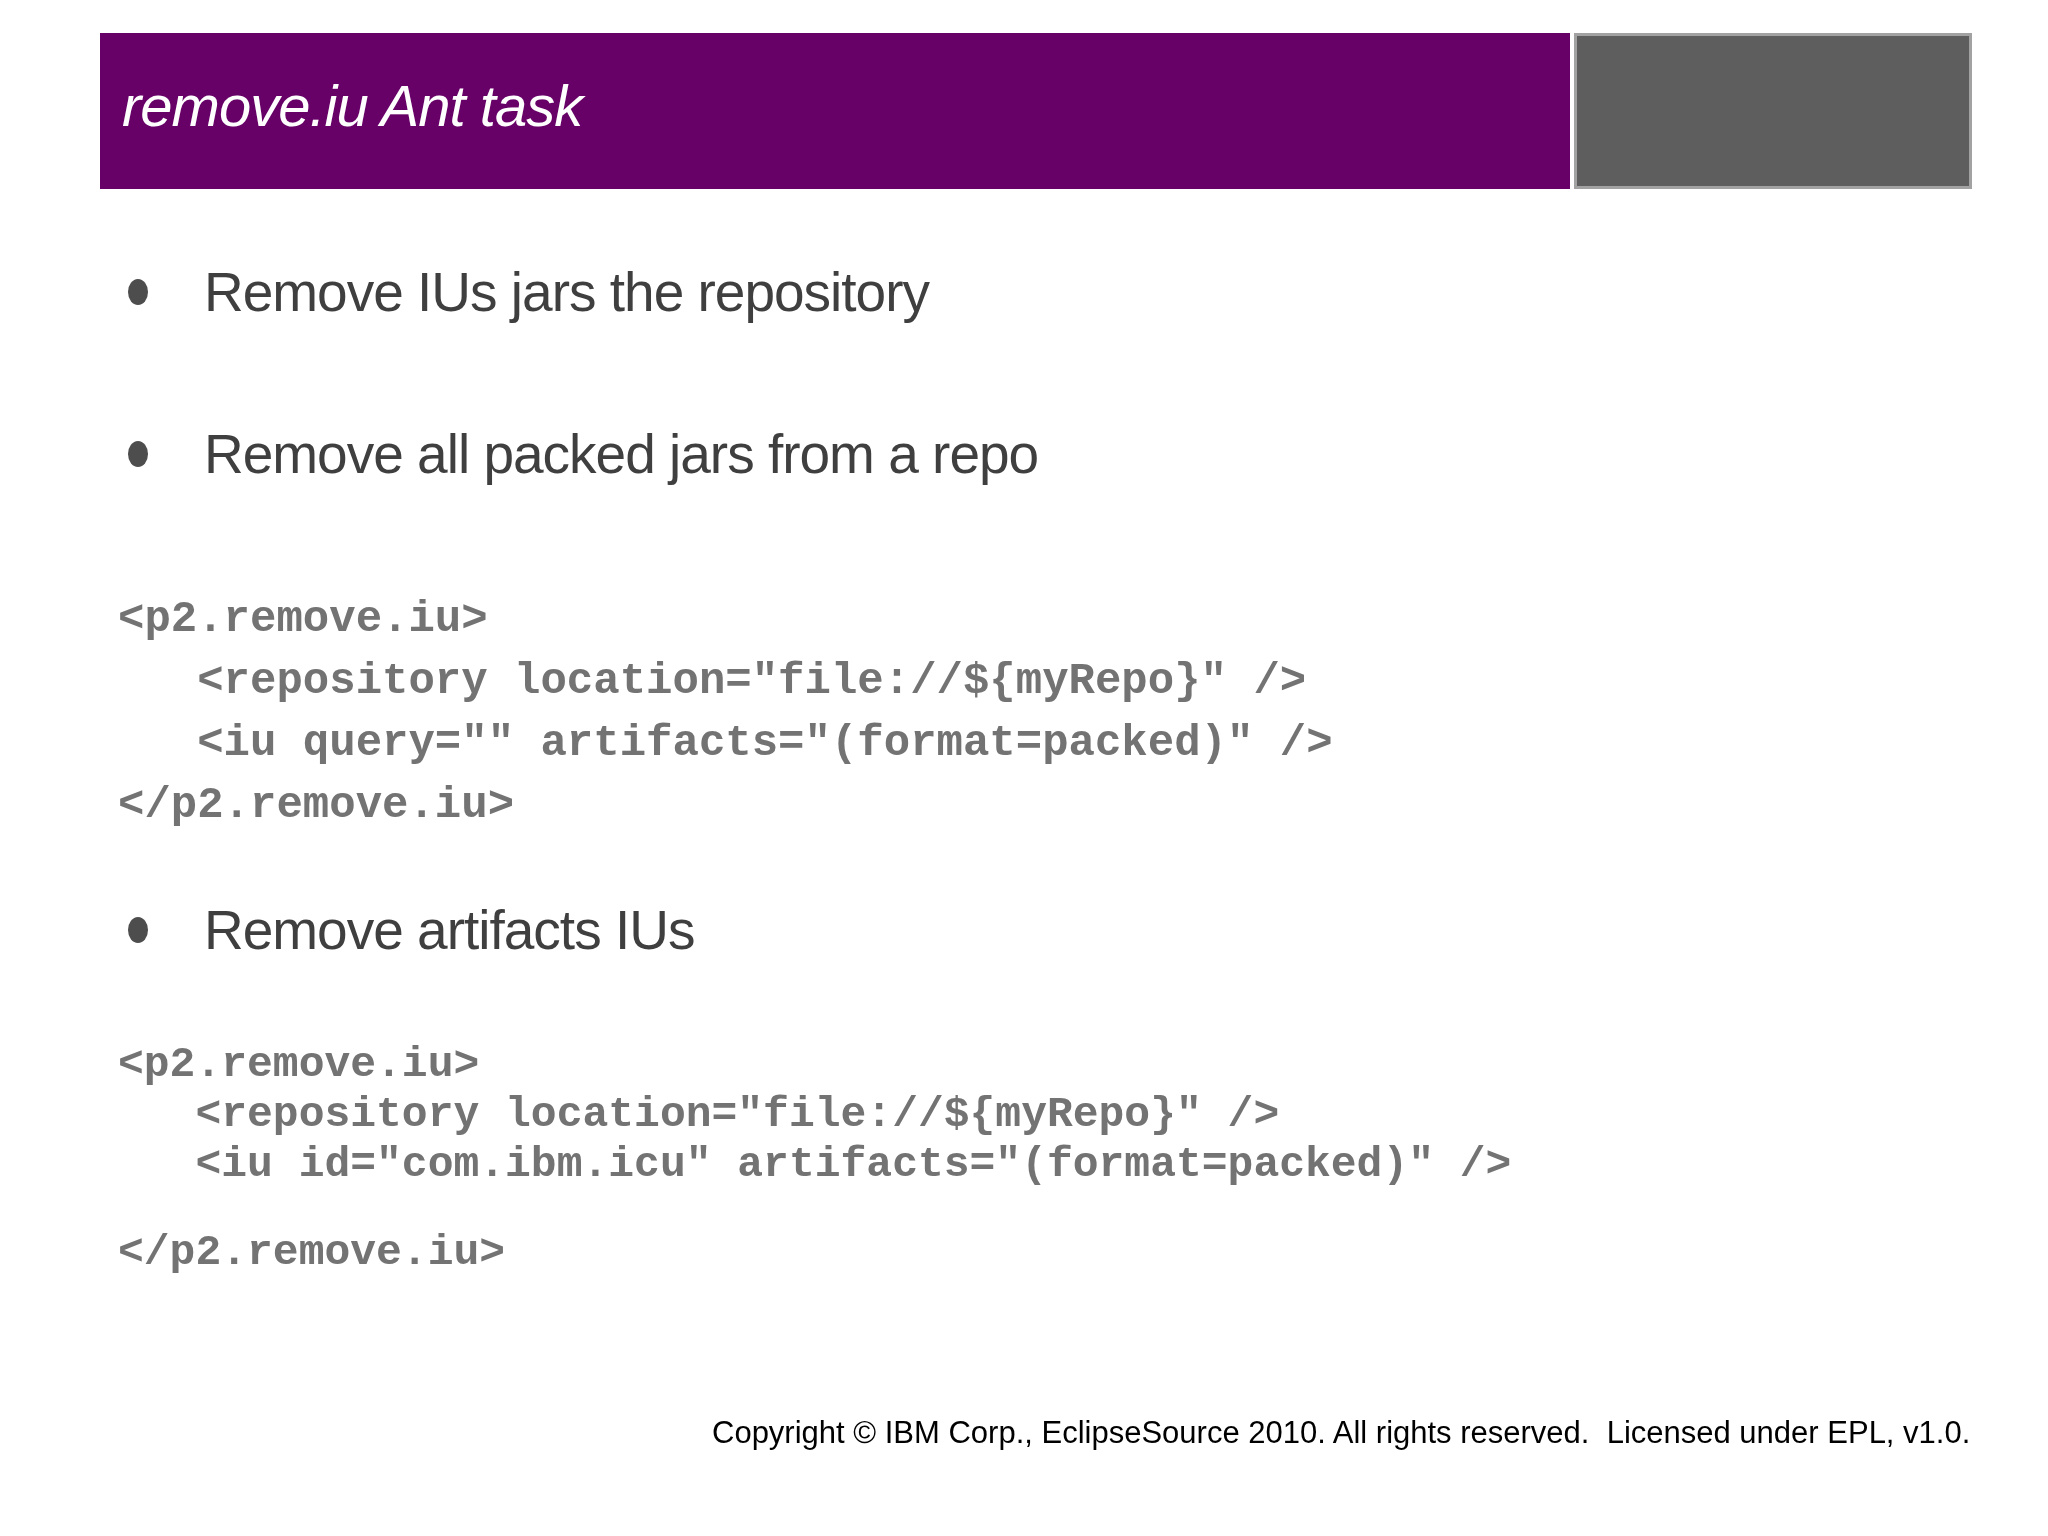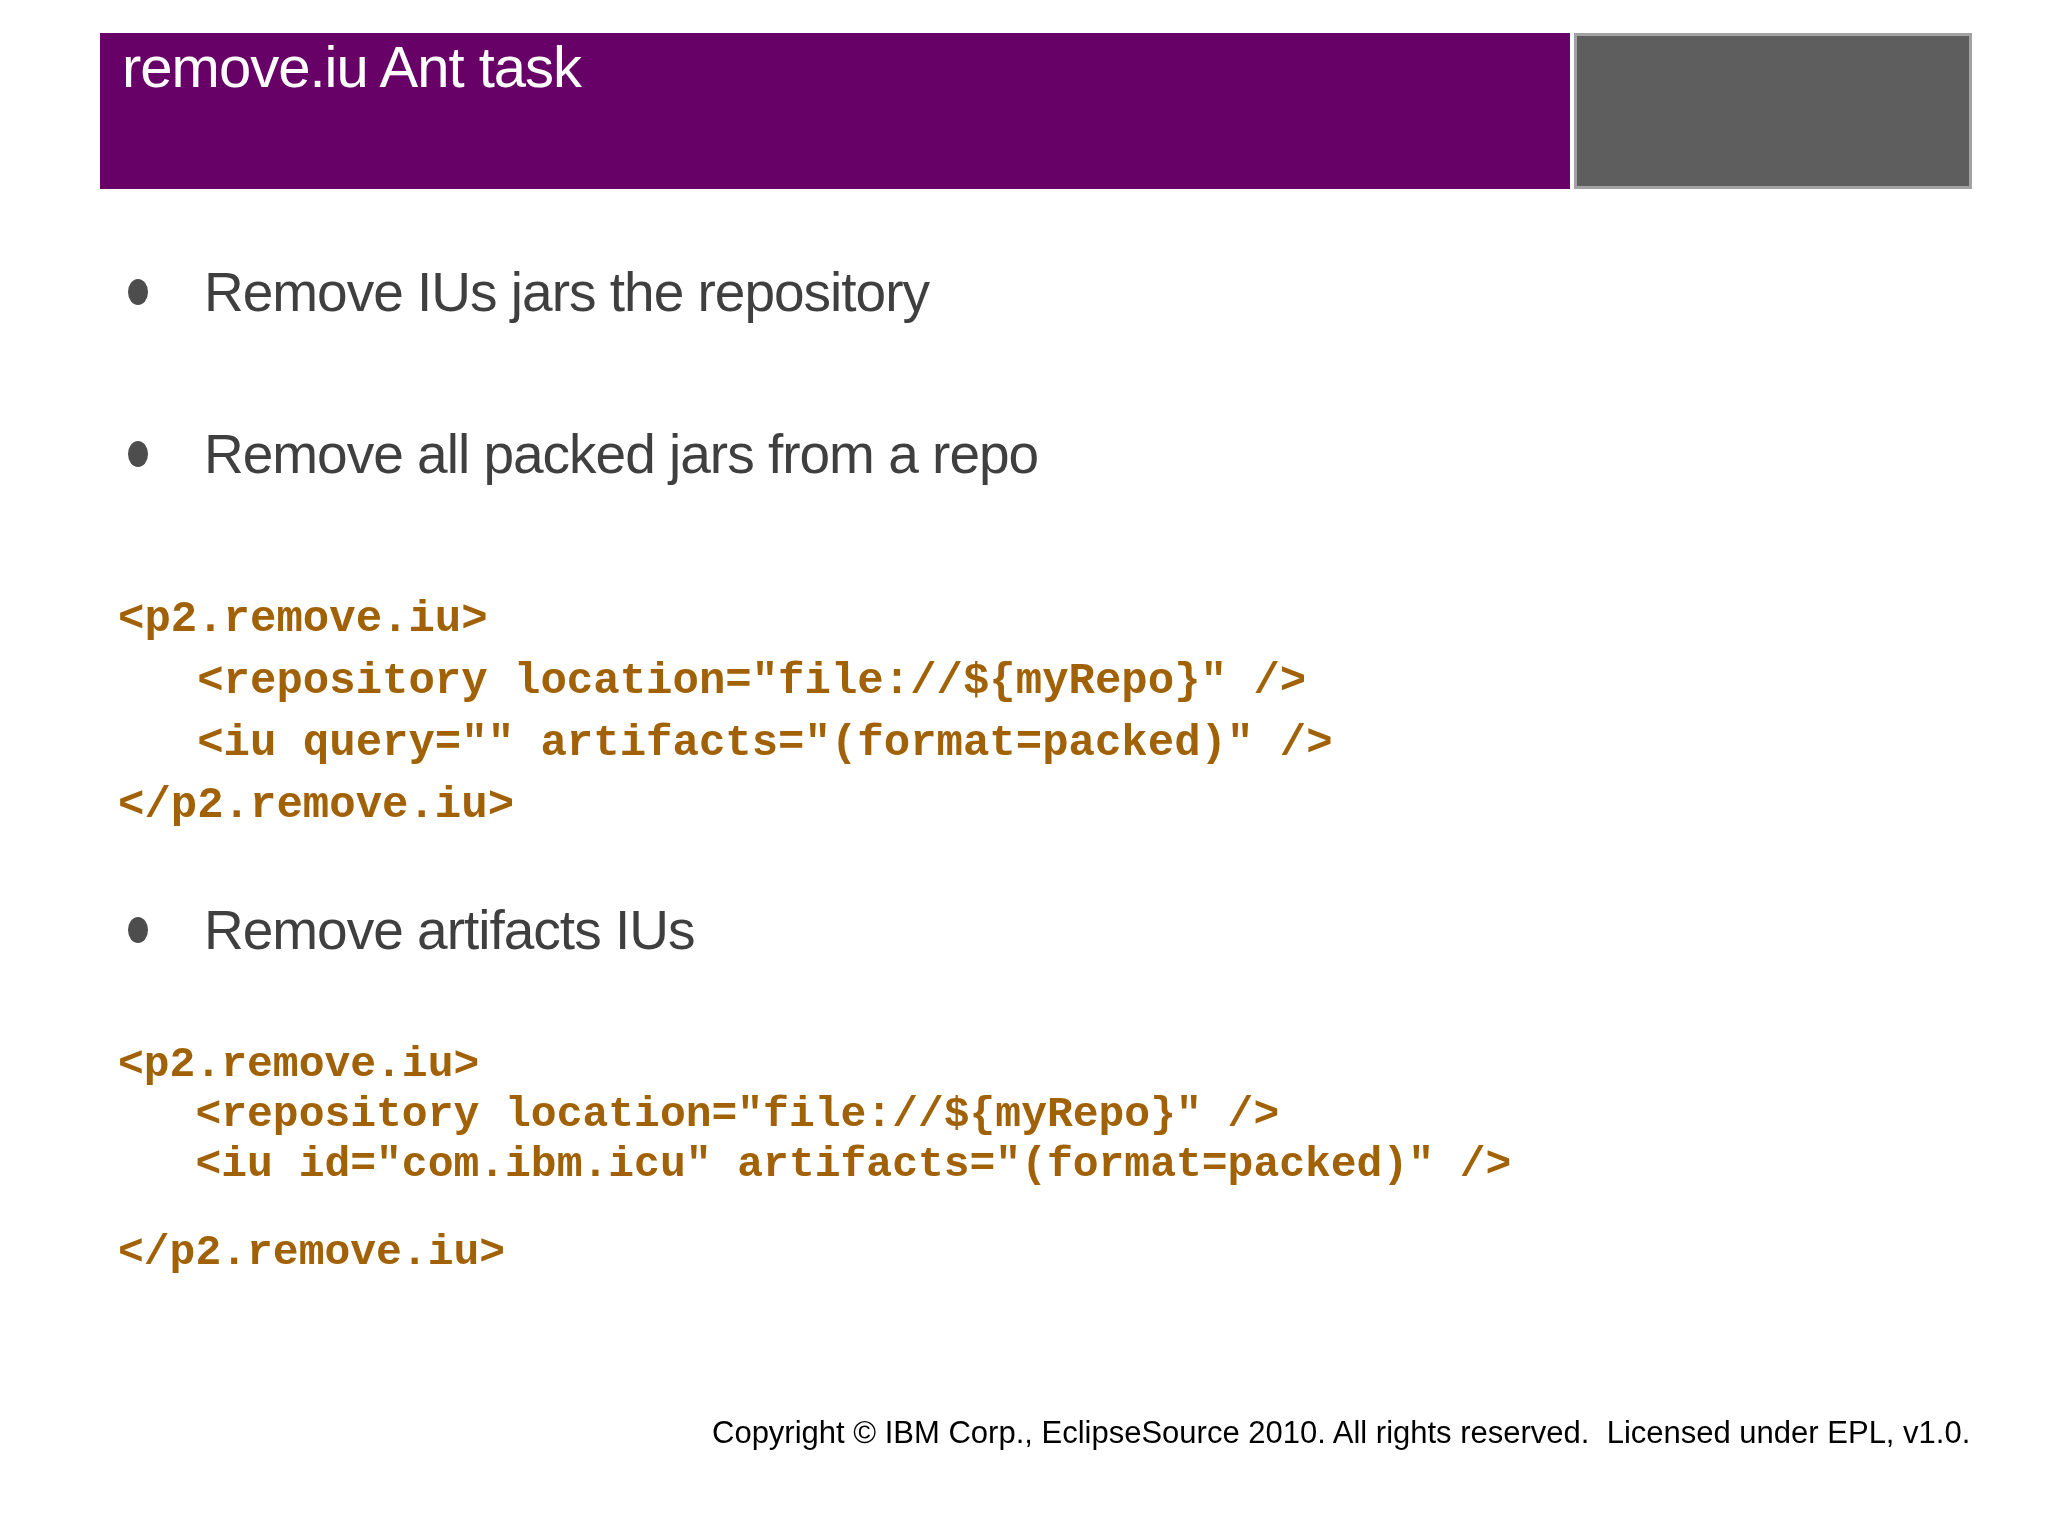--- a/index.html
+++ b/index.html
@@ -18,23 +18,24 @@
 
   
   .title-bar {
     position: absolute;
     left: 100px;
     top: 33px;
     width: 1470px;
     height: 156px;
     background: #670067;
     display: flex;
-    align-items: flex-start;
+    align-items: center;
     box-sizing: border-box;
     padding: 0 0 12px 22px;
+    font-style: italic;
   }
   .title-text {
     color: #ffffff;
     font-size: 58px;
     font-weight: 400;
     letter-spacing: -1px;
     white-space: nowrap;
   }
   .gray-block {
     position: absolute;
@@ -72,21 +73,21 @@
   .bullet-1 { top: 258px; }
   .bullet-2 { top: 420px; }
   .bullet-3 { top: 896px; }
 
   
   .code-block {
     position: absolute;
     left: 118px;
     font-family: "Liberation Mono", "DejaVu Sans Mono", monospace;
     font-weight: 700;
-    color: #a16207;
+    color: #737373;
   }
   .code-1 {
     top: 588px;
     font-size: 44px;
   }
   .code-1 .code-line { height: 62px; line-height: 62px; white-space: pre; }
   .code-2 {
     top: 1040px;
     font-size: 43px;
   }

